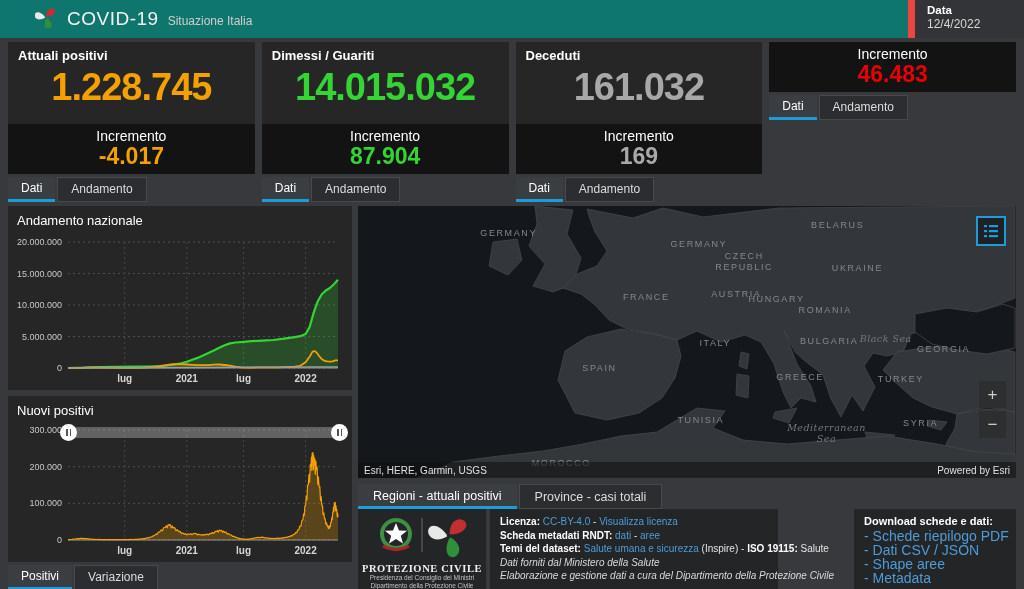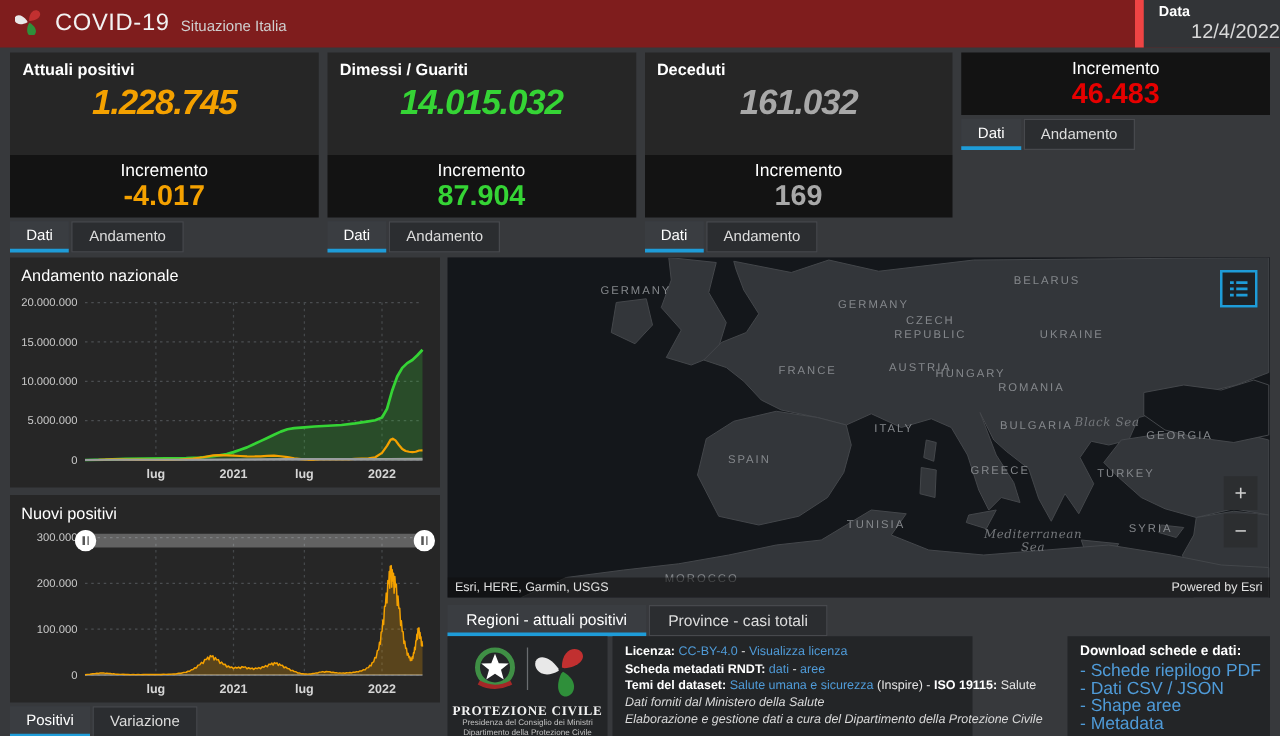--- a/index.html
+++ b/index.html
@@ -3,36 +3,36 @@
 <meta charset="utf-8">
 <style>
   * { margin:0; padding:0; box-sizing:border-box; }
   html,body { background:#1e1e1e; }
   #app {
     position:relative; width:1024px; height:589px; overflow:hidden;
     background:#37393c; font-family:"Liberation Sans", sans-serif; color:#e8e8e8;
   }
   
   #header { position:absolute; top:0; left:0; width:1024px; height:38px;
-    background:#7f1d1d; display:flex; align-items:center; }
+    background:#0f766e; display:flex; align-items:center;padding-left:23px; }
   #header .logo { margin:0 10px 0 12px; }
   #header .title { font-size:19px; font-weight:400; color:#f2f2f2; letter-spacing:.5px; }
   #header .subtitle { font-size:12px; color:#cfcfcf; margin-left:9px; padding-top:4px; }
   #date-box { margin-left:auto; width:116px; height:38px; background:#323437;
     border-left:7px solid #ef4444; padding:4px 0 0 12px; }
   #date-box .dlabel { font-size:11.5px; font-weight:bold; color:#fff; }
-  #date-box .dvalue { font-size:16px; color:#d8d8d8; margin-top:1px;text-align:right; }
+  #date-box .dvalue { font-size:12px; color:#d8d8d8; margin-top:1px; }
   
   #cards { position:absolute; top:42px; left:8px; width:1008px; height:162px;
     display:flex; gap:7px; }
   .card { flex:1; display:flex; flex-direction:column; }
   .card-top { height:82px; background:#262626; position:relative; }
   .card-title { position:absolute; top:6px; left:10px; font-size:13px; font-weight:bold; color:#fff; }
   .card-value { position:absolute; left:0; right:0; top:24px; text-align:center;
-    font-size:28px; font-weight:bold; letter-spacing:-1px;font-style:italic; }
+    font-size:38px; font-weight:bold; letter-spacing:-1px; }
   .card-inc { height:50px; background:#131313; text-align:center; padding-top:4px; }
   .inc-label { font-size:14px; color:#fff; }
   .inc-value { font-size:23px; font-weight:bold; margin-top:-1px; }
   
   .tabs { display:flex; gap:2px; margin-top:3px; height:25px; }
   .tab { font-size:12px; padding:4px 13px 0 13px; color:#dcdcdc; cursor:pointer; white-space:nowrap; }
   .tab.active { background:#3a3d41; color:#fff; border-bottom:3px solid #1e9cd8; }
   .tab.inactive { background:#2b2d30; border:1px solid #47494d; }
   
   .panel { position:absolute; background:#262626; }

